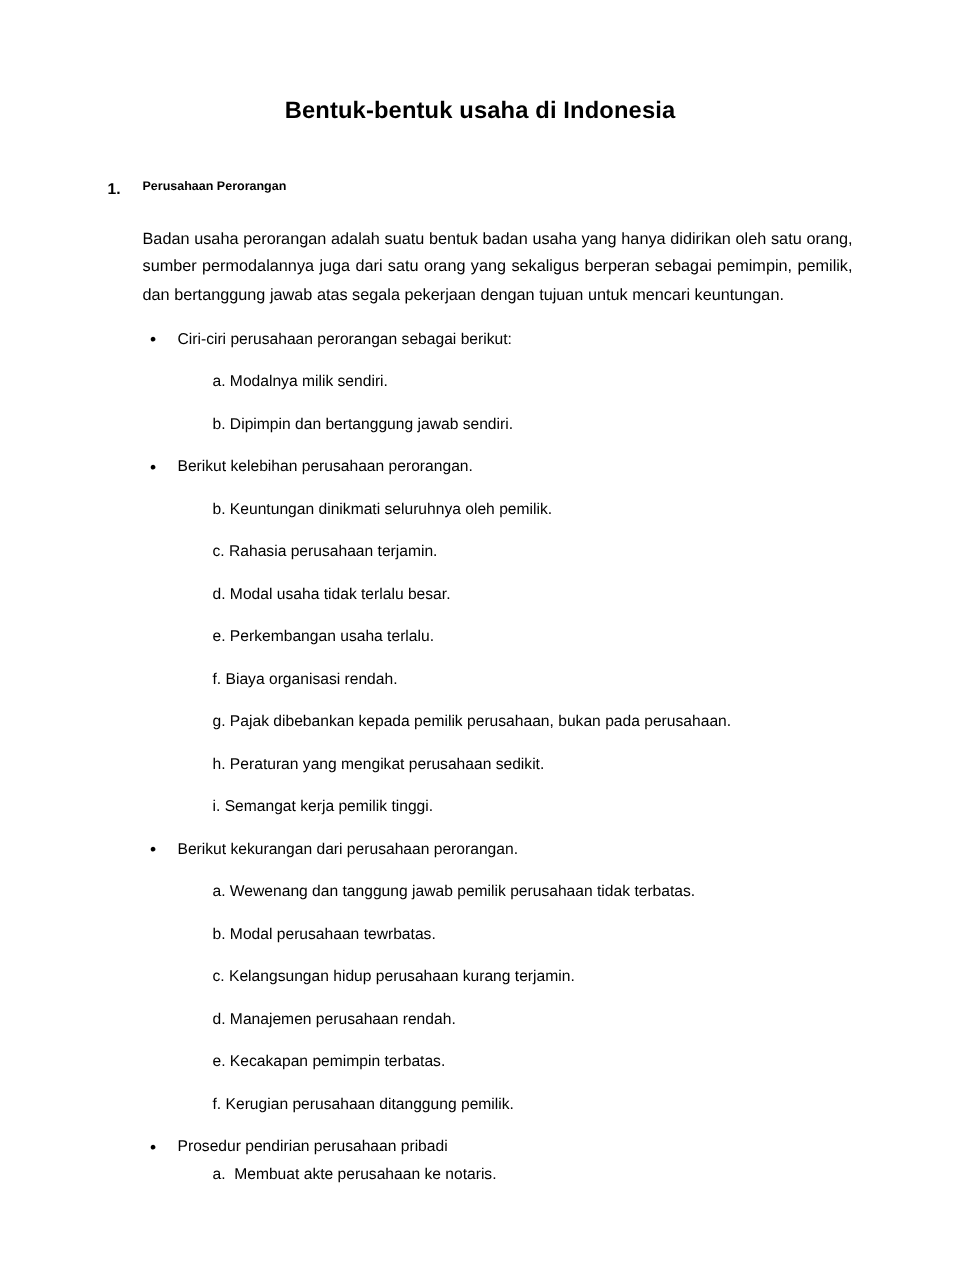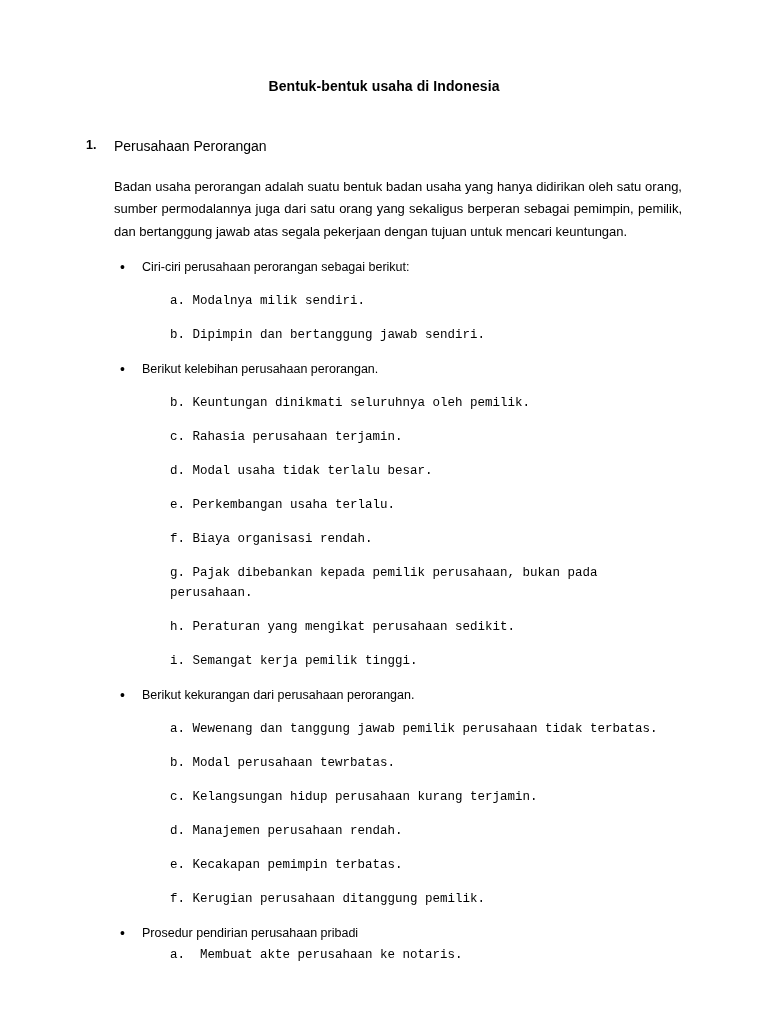--- a/index.html
+++ b/index.html
@@ -17,40 +17,40 @@
   .page {
     position: relative;
     width: 768px;
     height: 1024px;
     background: #ffffff;
     box-sizing: border-box;
     padding: 78px 86px 40px 86px;
   }
   .doc-title {
     text-align: center;
-    font-size: 14px;
+    font-size: 19px;
     font-weight: bold;
     letter-spacing: 0.1px;
     margin: 0 0 44px 0;
   }
   .numbered-heading {
     display: flex;
     align-items: flex-start;
     margin: 0 0 22px 0;
     padding-left: 0px;
   }
   .numbered-heading .num {
     font-size: 12.5px;
     font-weight: bold;
     width: 28px;
     flex: 0 0 28px;
   }
   .numbered-heading .htext {
-    font-size: 14px;
-    font-weight: normal;
+    font-size: 10px;
+    font-weight: bold;
   }
   .para {
     font-size: 13px;
     line-height: 1.72;
     text-align: justify;
     margin: 0 0 14px 0;
     padding-left: 28px;
   }
   .bullet-block {
     padding-left: 28px;
@@ -68,21 +68,20 @@
     left: 6px;
     top: 0px;
     font-size: 14px;
     line-height: 1.45;
   }
   .sub-item {
     font-size: 12.5px;
     line-height: 1.6;
     margin: 14px 0 0 0;
     padding-left: 56px;
-    font-family: Liberation Mono, monospace;
   }
   .sub-item.tight {
     margin-top: 2px;
   }
   .nowrap-space {
     white-space: pre;
   }
 </style>
 </head>
 <body>

